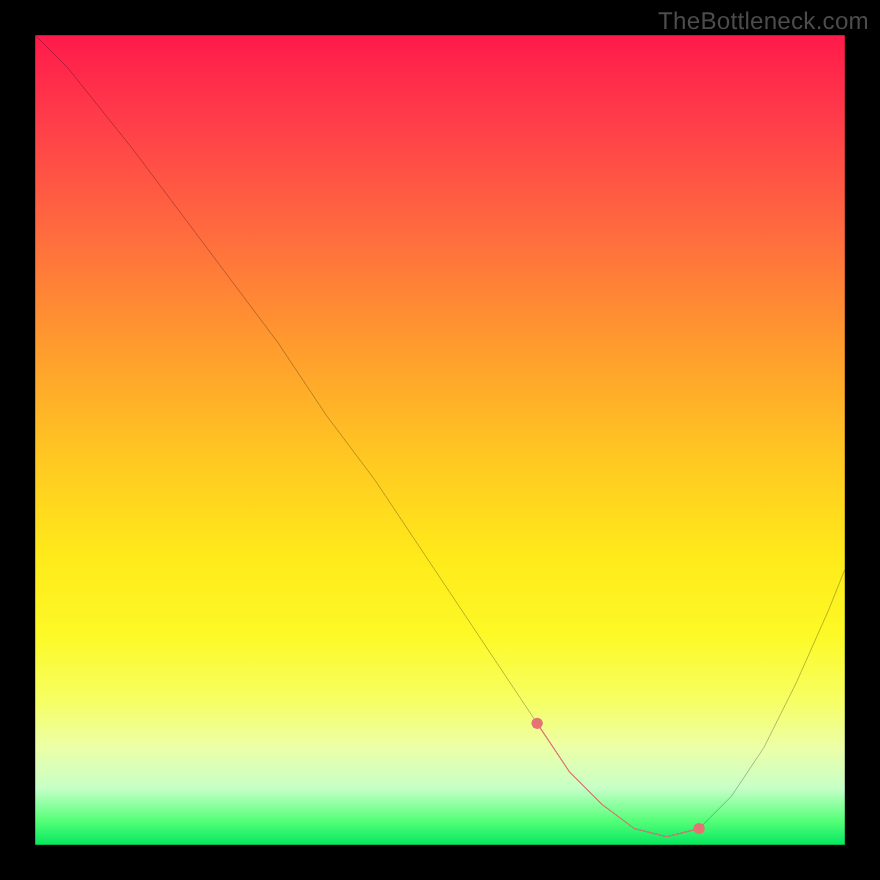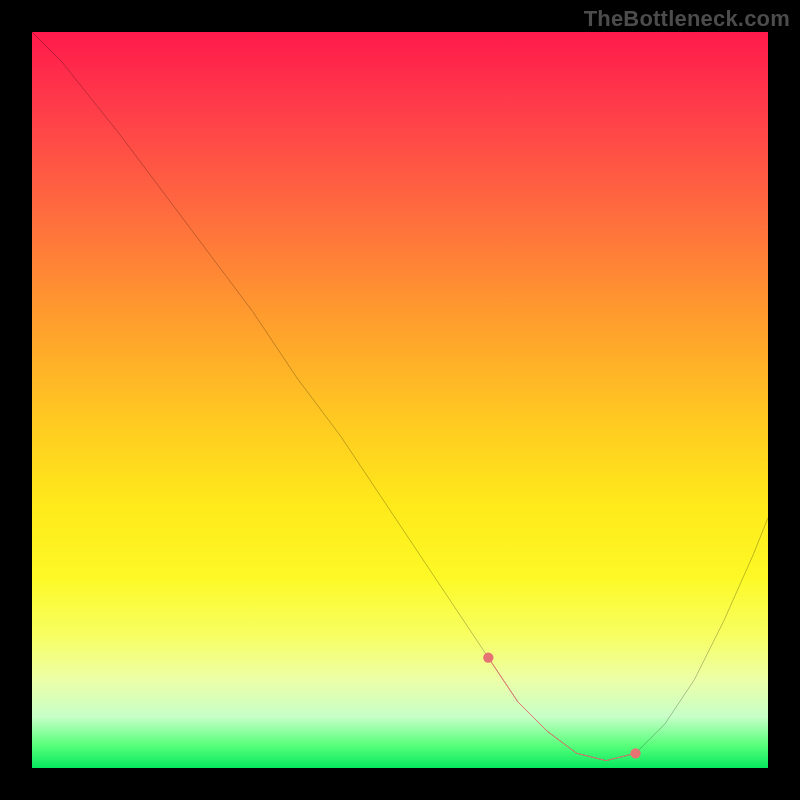--- a/index.html
+++ b/index.html
@@ -48,21 +48,21 @@
     width: 100%;
     height: 100%;
     pointer-events: none;
   }
   .watermark {
     position: absolute;
     top: 6px;
     right: 10px;
     color: #4c4c4c;
     font-size: 22px;
-    font-weight: 700;
+    font-weight: 400;
     letter-spacing: 0.2px;
     user-select: none;
   }
 </style>
 </head>
 <body>
 
 <div class="stage">
 
   <div class="watermark">TheBottleneck.com</div>

